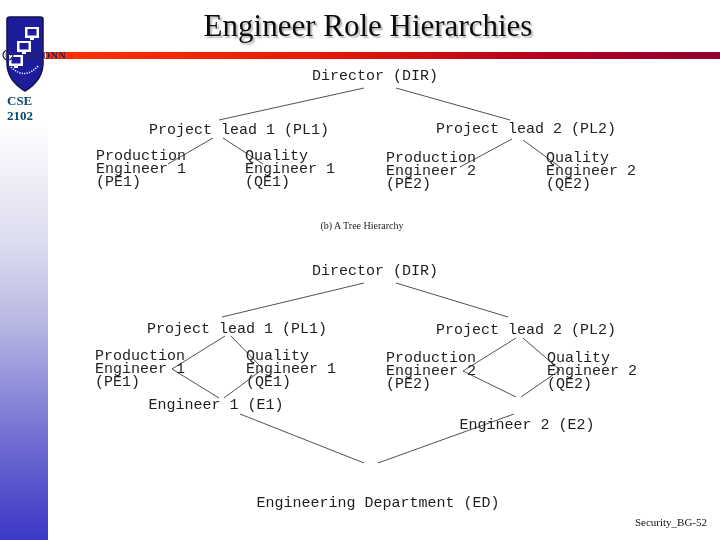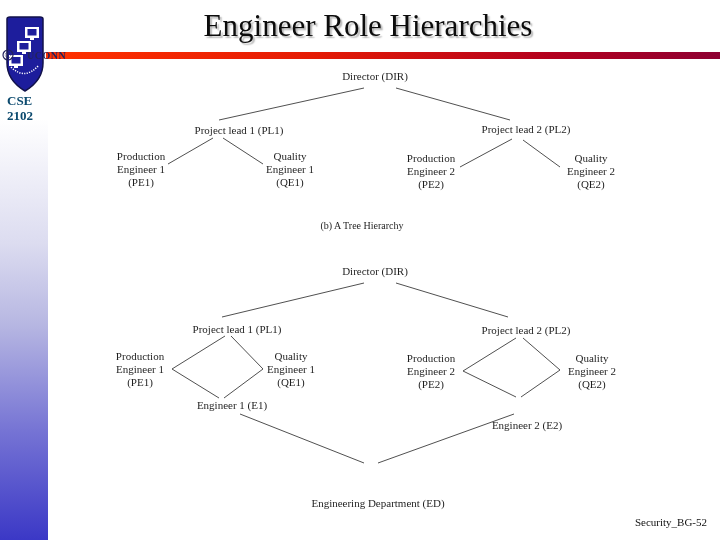--- a/index.html
+++ b/index.html
@@ -39,22 +39,22 @@
     white-space:nowrap;z-index:2;
     text-shadow:2px 2px 1.5px #b8b8b8;
   }
   .footer-label{
     position:absolute;top:516px;right:13px;
     font-family:Liberation Serif, serif;font-size:11px;color:#111111;
   }
   #edges-svg{position:absolute;left:0;top:0;width:720px;height:540px;z-index:1;}
   .dnode{
     position:absolute;transform:translate(-50%,-50%);
-    font-family:Liberation Serif, serif;font-size:11px;line-height:13px;
-    color:#1f1f1f;text-align:center;white-space:pre-line;width:max-content;z-index:2;
+    font-family:Liberation Mono, monospace;font-size:15px;line-height:13px;
+    color:#1f1f1f;text-align:left;white-space:pre-line;width:max-content;z-index:2;
   }
   .dcaption{
     position:absolute;transform:translate(-50%,-50%);
     font-family:"Liberation Serif",serif;font-size:10px;color:#1f1f1f;
     white-space:nowrap;z-index:2;
   }
 </style>
 </head>
 <body>
 
@@ -146,18 +146,18 @@
 (PE1)</div>
     <div class="dnode" style="left: 291px; top: 369px;">Quality
 Engineer 1
 (QE1)</div>
     <div class="dnode" style="left: 431px; top: 371px;">Production
 Engineer 2
 (PE2)</div>
     <div class="dnode" style="left: 592px; top: 371px;">Quality
 Engineer 2
 (QE2)</div>
-    <div class="dnode" style="left: 232px; top: 405px;">Engineer 1 (E1)</div>
+    <div class="dnode" style="left: 216px; top: 405px;">Engineer 1 (E1)</div>
     <div class="dnode" style="left: 527px; top: 405px; margin-top: 20px;">Engineer 2 (E2)</div>
     <div class="dnode" style="left: 378px; top: 503px;">Engineering Department (ED)</div>
   </div>
 
 <div class="footer-label">Security_BG-52</div>
 
 </body></html>

